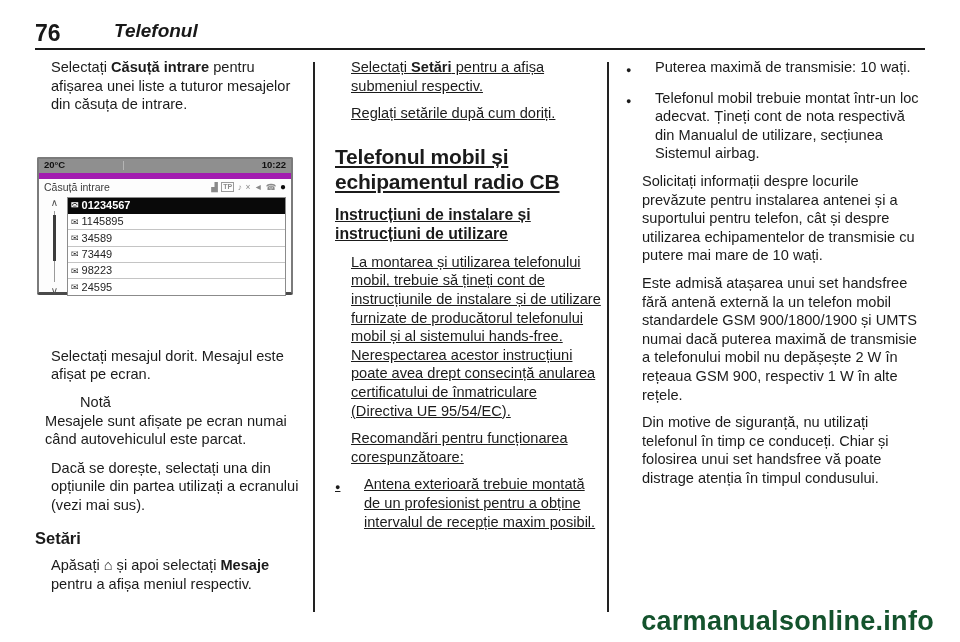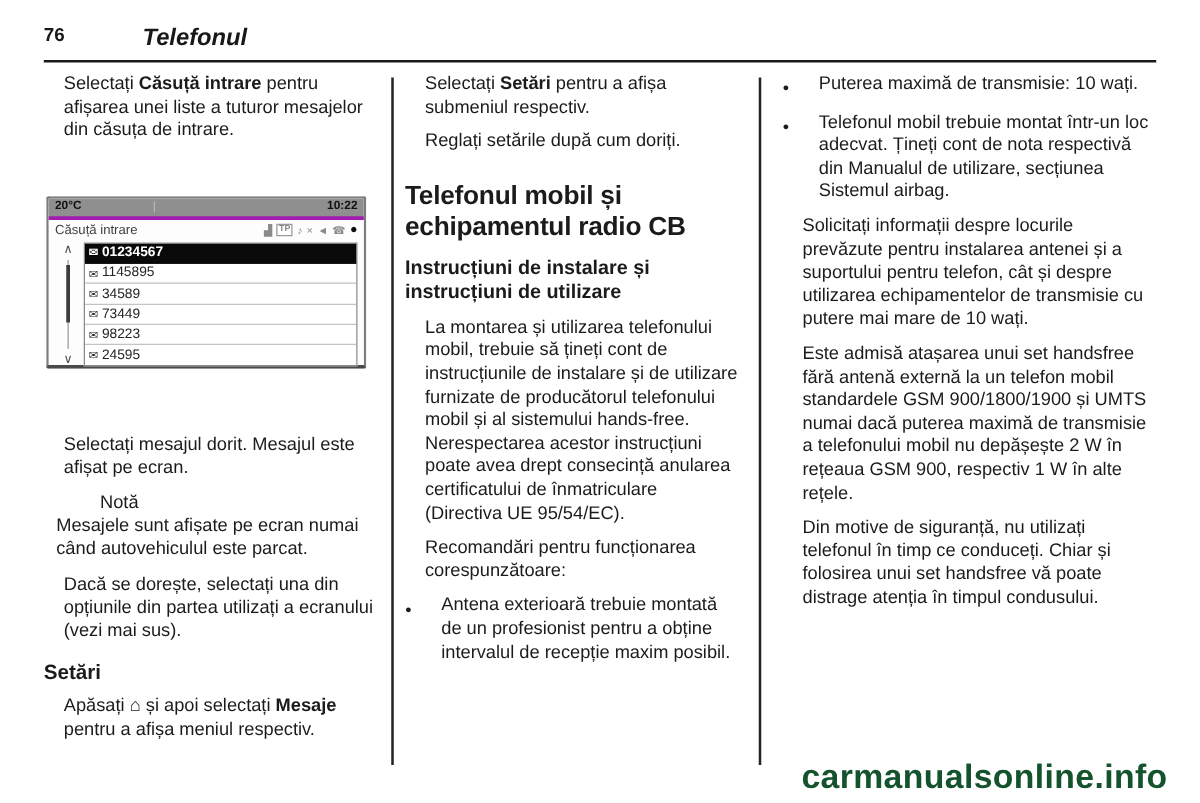--- a/index.html
+++ b/index.html
@@ -3,50 +3,50 @@
 <meta charset="utf-8">
 <style>
   html,body{margin:0;padding:0;}
   body{
     width:960px;height:642px;position:relative;overflow:hidden;
     background:#ffffff;color:#181818;
     font-family:"Liberation Sans", sans-serif;
     -webkit-font-smoothing:antialiased;
   }
   
-  .pgnum{position:absolute;left:35px;top:20px;font-size:15px;font-weight:bold;}
+  .pgnum{position:absolute;left:35px;top:20px;font-size:23px;font-weight:bold;}
   .chapter{position:absolute;left:114px;top:20px;font-size:19px;font-weight:bold;font-style:italic;}
   .hrule{position:absolute;left:35px;top:48px;width:890px;height:2px;background:#1a1a1a;}
   
   .vdiv{position:absolute;top:62px;height:550px;width:1.5px;background:#222;}
   #vdiv1{left:313px;} #vdiv2{left:607px;}
   
   .col{position:absolute;top:58px;font-size:14.6px;line-height:18.6px;color:#1b1b1b;}
   #col1{left:35px;width:272px;}
-  #col2{left:324px;width:267px;}
+  #col2{left:335px;width:267px;text-decoration:underline;}
   #col3{left:626px;width:300px;}
   p{margin:0 0 9px 16px;}
   b{font-weight:bold;}
   .note{margin:2px 0 10px 10px;}
   .note .nlabel{display:block;margin-left:35px;}
   .h-setari{font-size:16.5px;font-weight:bold;margin:14px 0 9px 0;}
   .h-main{font-size:21px;line-height:25px;font-weight:bold;margin:21px 0 11px 0;letter-spacing:-0.2px;}
   .h-sub{font-size:15.8px;line-height:19.5px;font-weight:bold;margin:0 0 9px 0;}
   .bullet{display:flex;margin:0 0 9px 0;}
   .bullet .bdot{width:29px;flex:none;font-size:9px;padding-top:3px;color:#1b1b1b;}
   .bullet .btext{flex:1;}
   
   .shot{margin:9px 0 12px 0;width:272px;height:212px;position:relative;background:#fff;}
   .screen{
     position:absolute;left:2px;top:34px;width:256px;height:138px;
     background:#fdfdfd;border:2px solid #7b7b7b;border-bottom:3px solid #4a4a4a;
     box-sizing:border-box;border-radius:2px;
   }
   .sbar{
-    height:14px;background:#8f8f8f;border-bottom:3px solid #a21caf;
+    height:14px;background:#8f8f8f;border-bottom:6px solid #a21caf;
     display:flex;align-items:center;padding:0 5px;
     font-size:9.5px;font-weight:bold;color:#101010;
   }
   .sbar .tick{width:1px;height:9px;background:#b5b5b5;margin-left:58px;}
   .sbar .sp{flex:1;}
   .trow{
     height:17px;display:flex;align-items:center;justify-content:space-between;
     padding:0 5px;font-size:10.5px;color:#3d3d3d;
   }
   .icons{display:flex;align-items:center;gap:3.5px;color:#8a8a8a;font-size:8.5px;line-height:10px;}

